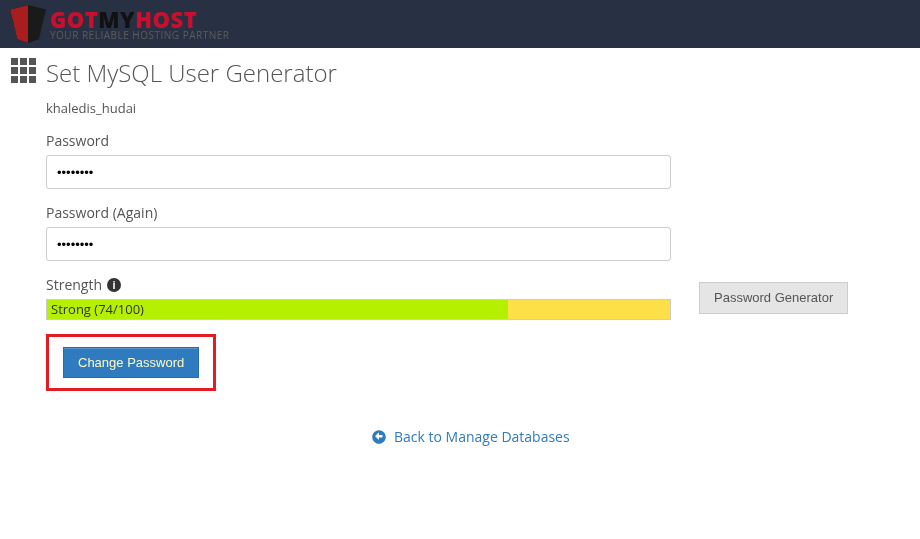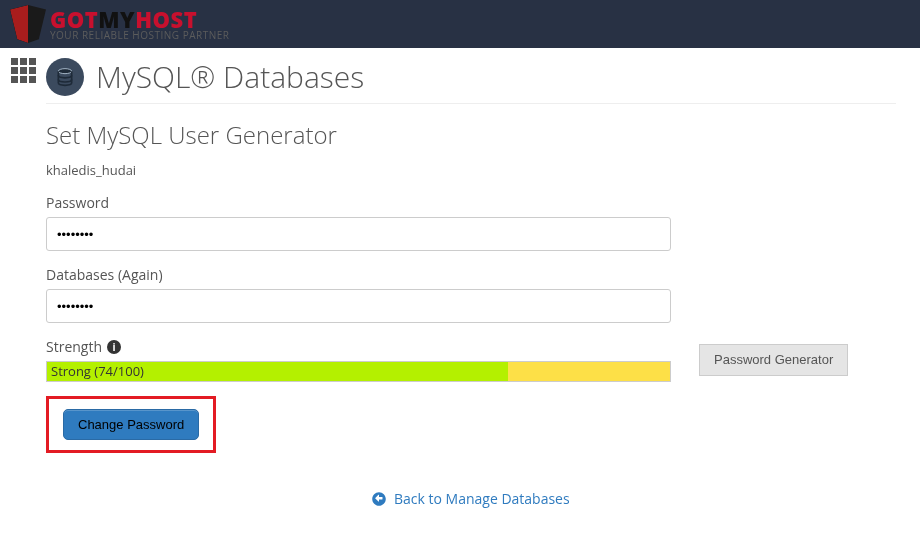--- a/index.html
+++ b/index.html
@@ -50,21 +50,21 @@
 .strength-left { flex: 0 0 625px; }
 .strength-label { display:flex; align-items:center; gap:5px; margin-bottom:5px; font-size:14px; }
 .info-icon { width:14px; height:14px; border-radius:50%; background:#333; color:#fff; font-size:10px; font-weight:700; display:inline-flex; align-items:center; justify-content:center; }
 .strength-bar-wrap { width:625px; height:21px; border:1px solid #ccc; position:relative; background:#fde047; }
 .strength-fill { height:100%; background:#b4f000; position:absolute; left:0; top:0; width:74%; }
 .strength-text { position:relative; z-index:1; font-size:13px; color:#333; padding-left:4px; line-height:19px; }
 
 .gen-btn { height:32px; border:1px solid #ccc; background:#e5e5e5; padding:0 14px; font-size:13px; color:#555; cursor:pointer; }
 
 .submit-wrap { margin-top:14px; border:3px solid #e31b23; display:inline-block; padding:10px 14px; }
-.submit-btn { background:#2f7bbf; border:1px solid #2a6aa5; color:#000000; padding:7px 14px; font-size:13px; border-radius:5px; cursor:pointer; box-shadow: inset 0 1px 0 rgba(255,255,255,0.2); }
+.submit-btn { background:#2f7bbf; border:1px solid #2a6aa5; color:#fef9c3; padding:7px 14px; font-size:13px; border-radius:0; cursor:pointer; box-shadow: inset 0 1px 0 rgba(255,255,255,0.2); }
 
 .back-link { text-align:center; margin-top:36px; }
 .back-link a { color:#2f7bbf; text-decoration:none; font-size:14px; }
 .back-arrow svg { width:14px; height:14px; fill:#2f7bbf; vertical-align:-2px; margin-right:4px;}
 </style>
 </head>
 <body>
 
 <div class="header">
   <div class="logo">
@@ -94,43 +94,32 @@
         </div>
     </div>
     <div class="icon">
       <svg viewBox="0 0 640 512">
           <path d="M96 224c35 0 64-29 64-64s-29-64-64-64-64 29-64 64 29 64 64 64zm448 0c35 0 64-29 64-64s-29-64-64-64-64 29-64 64 29 64 64 64zM320 256c53 0 96-43 96-96s-43-96-96-96-96 43-96 96 43 96 96 96zm111 32h-18c-28 13-59 20-93 20s-65-7-93-20h-18c-84 0-152 64-152 144v16c0 18 14 32 32 32h462c18 0 32-14 32-32v-16c0-80-68-144-152-144zM576 256h-13c-19 11-40 16-63 16-6 0-12 0-18-1 38 22 67 60 76 105h50c18 0 32-14 32-32v-16c0-40-29-72-64-72zM64 256c-35 0-64 32-64 72v16c0 18 14 32 32 32h50c9-45 38-83 76-105-6 1-12 1-18 1-23 0-44-5-63-16H64z"></path>
         </svg>
     </div>
   </div>
 
   <div class="main">
-    <div class="page-heading">
-      <div class="db-icon">
-        <svg viewBox="0 0 24 24">
-            <ellipse cx="12" cy="5" rx="8" ry="3" fill="#1e2a38"></ellipse>
-            <path d="M4 5v5c0 1.7 3.6 3 8 3s8-1.3 8-3V5" fill="none" stroke="#1e2a38" stroke-width="2"></path>
-            <path d="M4 10v5c0 1.7 3.6 3 8 3s8-1.3 8-3v-5" fill="none" stroke="#1e2a38" stroke-width="2"></path>
-            <path d="M4 15v4c0 1.7 3.6 3 8 3s8-1.3 8-3v-4" fill="none" stroke="#1e2a38" stroke-width="2"></path>
-          </svg>
-      </div>
-      <h1>MySQL® Databases</h1>
-    </div>
 
     <h2>Set MySQL User Generator</h2>
 
     <div class="value">khaledis_hudai</div>
 
     <div class="form-group">
       <label class="lbl">Password</label>
       <input class="input" type="password" value="••••••••" style="">
     </div>
 
     <div class="form-group">
-      <label class="lbl">Databases (Again)</label>
+      <label class="lbl">Password (Again)</label>
       <input class="input" type="password" value="••••••••" style="">
     </div>
 
     <div class="strength-row">
       <div class="strength-left">
         <div class="strength-label">
           <span>Strength</span>
           <span class="info-icon">i</span>
         </div>
         <div class="strength-bar-wrap">

